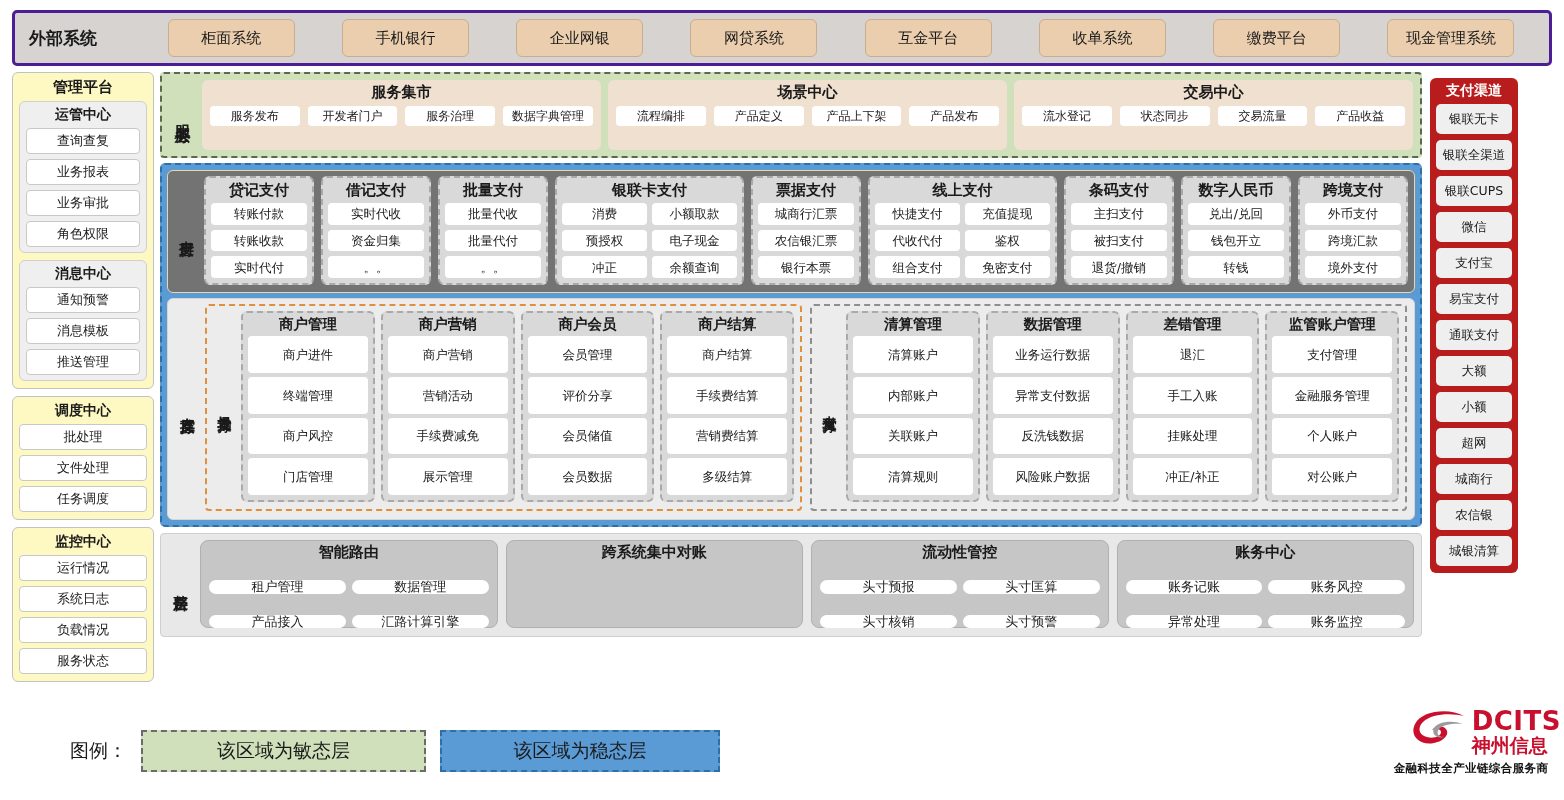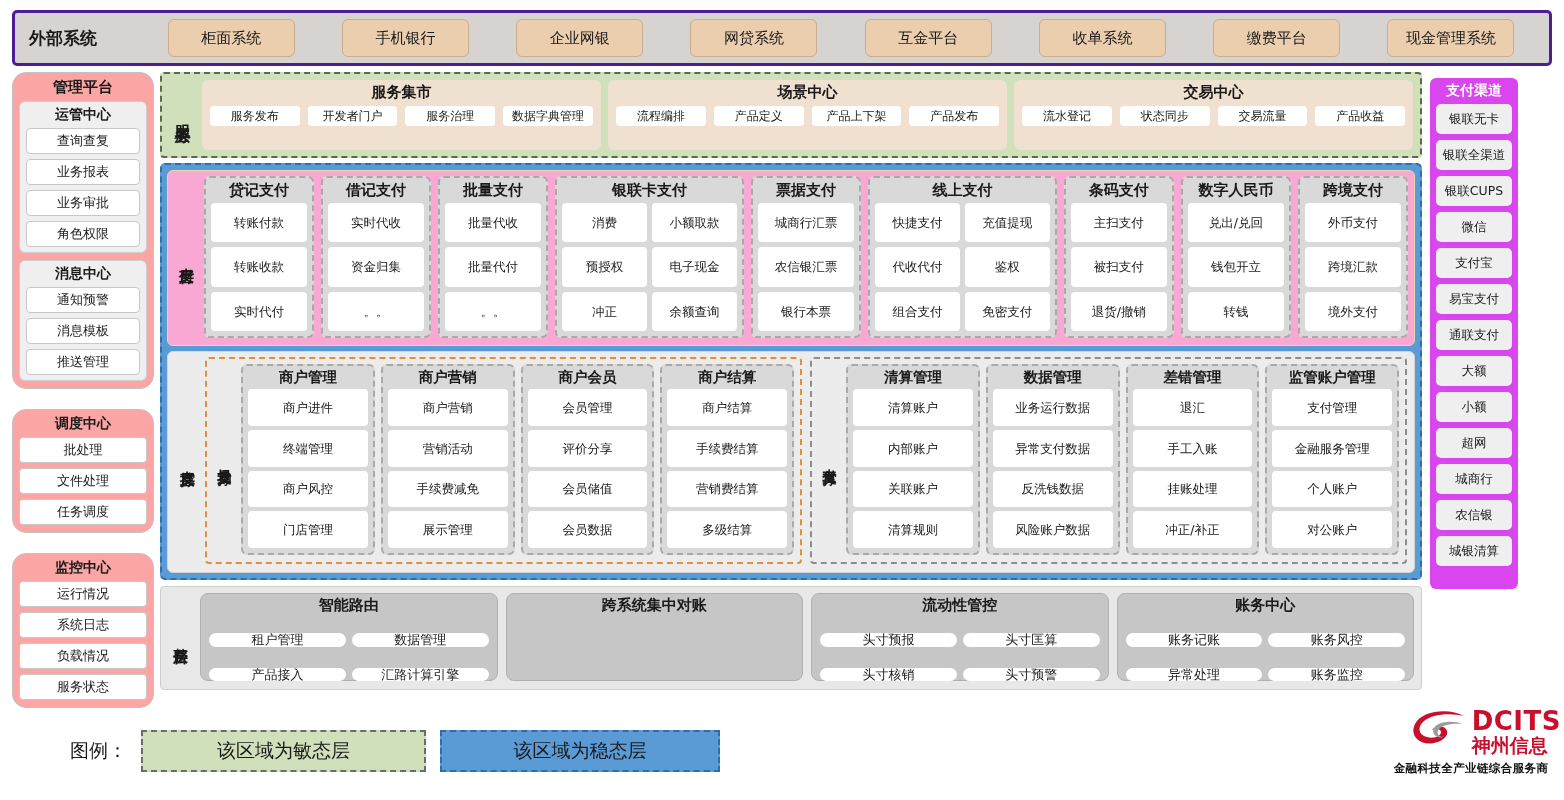--- a/index.html
+++ b/index.html
@@ -42,22 +42,22 @@
     display: flex; align-items: center; justify-content: center;
     font-size: 15px;
   }
 
   
   .mgmt {
     position: absolute; left: 12px; top: 72px;
     width: 142px;
   }
   .mgmt-box {
-    background: #fca5a5; border: 1px solid #c2c2c2; border-radius: 14px;
-    padding: 5px 6px 7px; margin-bottom: 20px;
+    background: #fef9c3; border: 1px solid #c2c2c2; border-radius: 6px;
+    padding: 5px 6px 7px; margin-bottom: 7px;
   }
   .mgmt-title { text-align: center; font-size: 15px; font-weight: bold; margin-bottom: 4px; }
   .mgmt-sub {
     background: #efefef; border: 1px solid #cfcfcf; border-radius: 6px;
     padding: 4px 6px 5px; margin-bottom: 7px;
   }
   .mgmt-sub:last-child { margin-bottom: 0; }
   .mgmt-sub-title { text-align: center; font-size: 14px; font-weight: bold; margin-bottom: 4px; }
   .mgmt-chip { height: 26px; margin-bottom: 5px; font-size: 13px; }
   .mgmt-chip:last-child { margin-bottom: 0; }
@@ -93,26 +93,26 @@
   .stable-layer {
     margin-top: 5px;
     background: #5b9bd5;
     border: 2px dashed #2f6fa8;
     border-radius: 5px;
     padding: 5px;
   }
 
   
   .pay-layer {
-    background: #f9a8d4;
+    background: #737373;
     border: 1px solid #e9d7b0;
     border-radius: 6px;
     padding: 5px 6px 7px;
     display: flex; align-items: stretch; gap: 6px;
-    height: 176px;
+    height: 123px;
   }
   .pay-tag {
     width: 24px; flex: none;
     display: flex; align-items: center; justify-content: center;
     font-size: 15px; font-weight: bold;
     writing-mode: vertical-rl; letter-spacing: 1px;
   }
   .pay-groups { display: flex; flex: 1; gap: 7px; }
   .pay-group {
     background: #d9d9d9; border: 2px dashed #a9a9a9; border-radius: 6px;
@@ -190,22 +190,22 @@
     display: flex; flex-direction: column;
   }
   .int-group-title { text-align: center; font-size: 15px; font-weight: bold; margin-bottom: 3px; }
   .int-grid { display: grid; grid-template-columns: 1fr 1fr; gap: 6px; flex: 1; }
   .int-chip { border: none; border-radius: 12px; font-size: 13px; margin-top: 15px; }
 
   
   .rail {
     position: absolute; left: 1430px; top: 78px;
     width: 88px;
-    background: #d946ef; border-radius: 6px;
-    padding: 4px 6px 23px;
+    background: #b91c1c; border-radius: 6px;
+    padding: 4px 6px 7px;
   }
   .rail-title { text-align: center; font-size: 14px; font-weight: bold; color: #ffffff; margin-bottom: 4px; }
   .rail-chip {
     background: #efefef; border: none; border-radius: 5px;
     height: 30px; margin-bottom: 6px; font-size: 12.5px;
   }
   .rail-chip:last-child { margin-bottom: 0; }
 
   
   .legend { position: absolute; left: 70px; top: 730px; display: flex; align-items: center; gap: 14px; }

